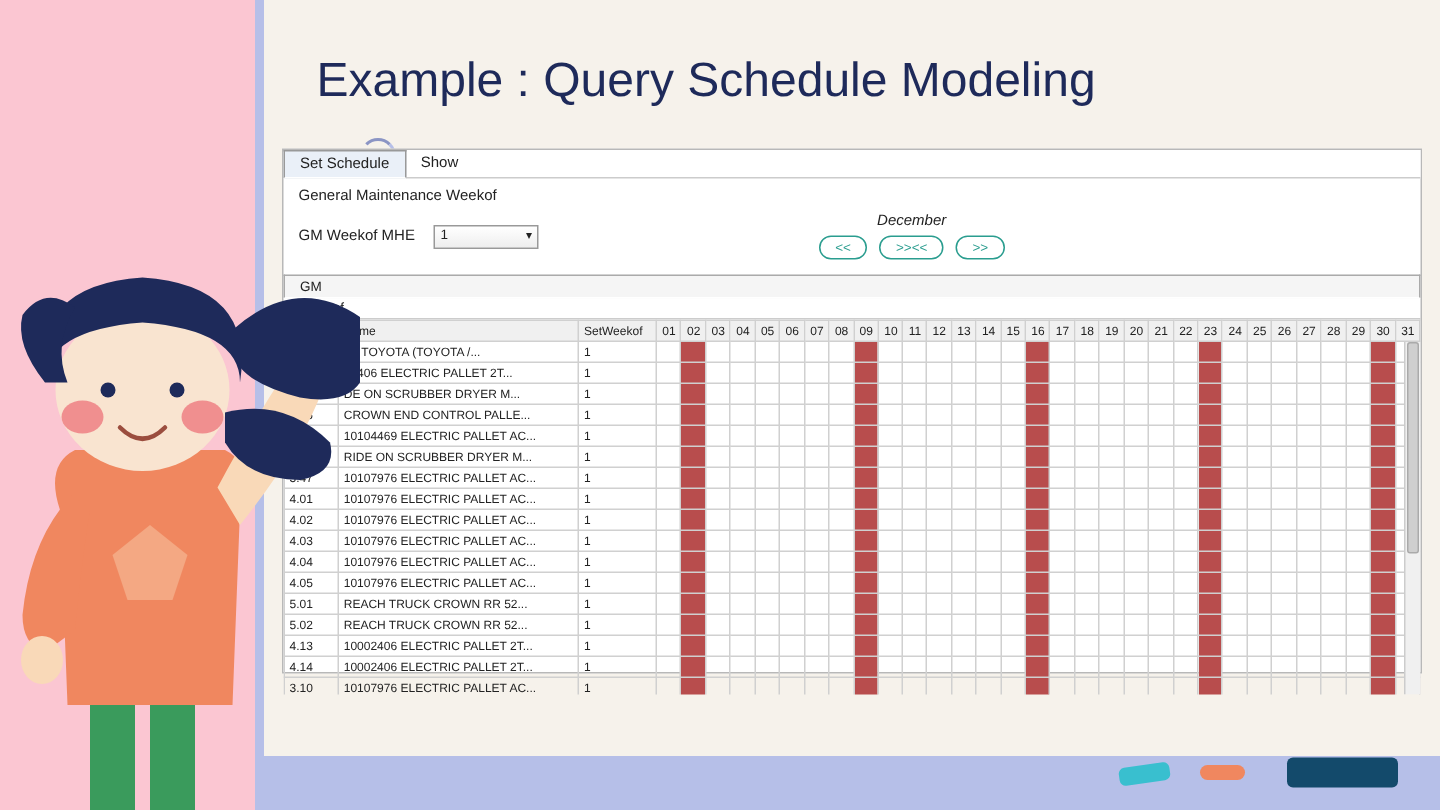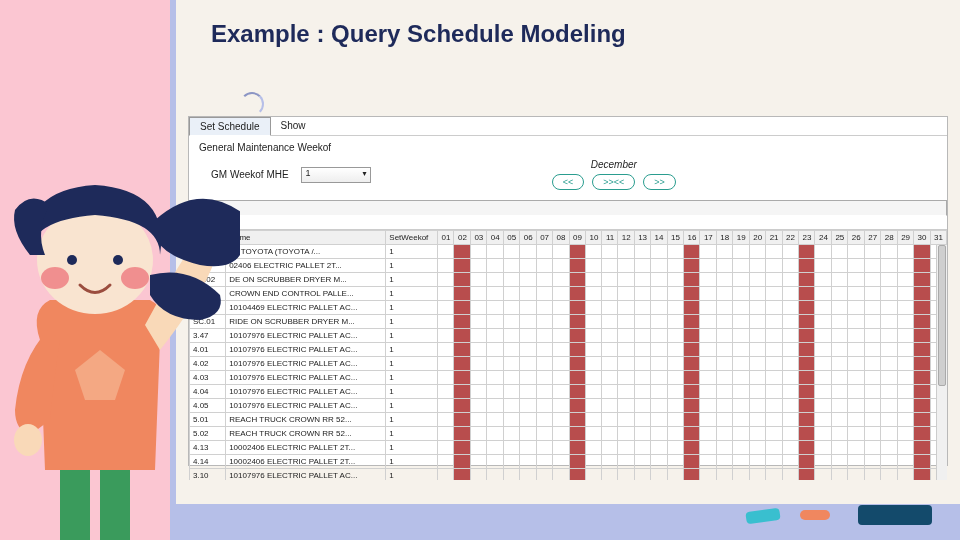--- a/index.html
+++ b/index.html
@@ -1,27 +1,27 @@
 <!DOCTYPE html>
 <html><head>
 <meta charset="utf-8">
 <style>
 *{margin:0;padding:0;box-sizing:border-box;}
 body{width:960px;height:540px;background:#fbc6d2;font-family:Arial,sans-serif;overflow:hidden;position:relative;}
 .frame{position:absolute;left:170px;top:0;width:790px;height:540px;background:#f6f2eb;border:6px solid #b6bfe8;border-top:none;border-right:none;}
-.title{color:#1e2a5a;font-size:24px;font-weight:bold;padding:20px 0 20px 35px;}
+.title{color:#1e2a5a;font-size:32px;font-weight:normal;padding:35px 0 20px 35px;}
 .spinner{position:absolute;left:240px;top:92px;width:24px;height:24px;border:2px solid transparent;border-top-color:#8b95c4;border-right-color:#b6bfe8;border-radius:50%;}
-.app{position:absolute;left:188px;top:116px;width:760px;height:350px;background:#fff;border:1px solid #b8b8b8;font-size:9px;color:#222;}
+.app{position:absolute;left:188px;top:99px;width:760px;height:350px;background:#fff;border:1px solid #b8b8b8;font-size:9px;color:#222;}
 .tabs{display:flex;border-bottom:1px solid #ccc;background:#fff;}
 .tab{padding:3px 10px;font-size:10px;cursor:pointer;}
 .tab.active{border:1px solid #999;border-bottom:1px solid #fff;background:#eaf0f8;margin-bottom:-1px;}
 .section{padding:6px 10px;}
 .sec-title{font-size:10px;margin-bottom:6px;}
 .sec-row{display:flex;align-items:center;gap:12px;}
-.lbl{font-size:10px;margin-left:12px;}
+.lbl{font-size:10px;}
 .select{width:70px;height:16px;border:1px solid #999;font-size:9px;background:linear-gradient(#fff,#eee);position:relative;}
 .select::after{content:"▾";position:absolute;right:3px;top:1px;font-size:8px;}
 .center-nav{text-align:center;flex:1;}
 .month{font-size:10px;margin-bottom:4px;font-style:italic;}
 .navbtns{display:flex;gap:8px;justify-content:center;}
 .navbtn{border:1px solid #2a9d8f;border-radius:10px;padding:2px 10px;font-size:9px;color:#2a9d8f;background:#fff;cursor:pointer;}
 .subtabs{display:flex;border-bottom:1px solid #ccc;margin-top:4px;flex-direction:column;}
 .subtab{padding:2px 10px;font-size:9px;}
 .subtab.active{border:1px solid #aaa;border-bottom:1px solid #fff;margin-bottom:-1px;background:#f5f5f5;}
 .grid-wrap{position:relative;height:250px;overflow:hidden;}

